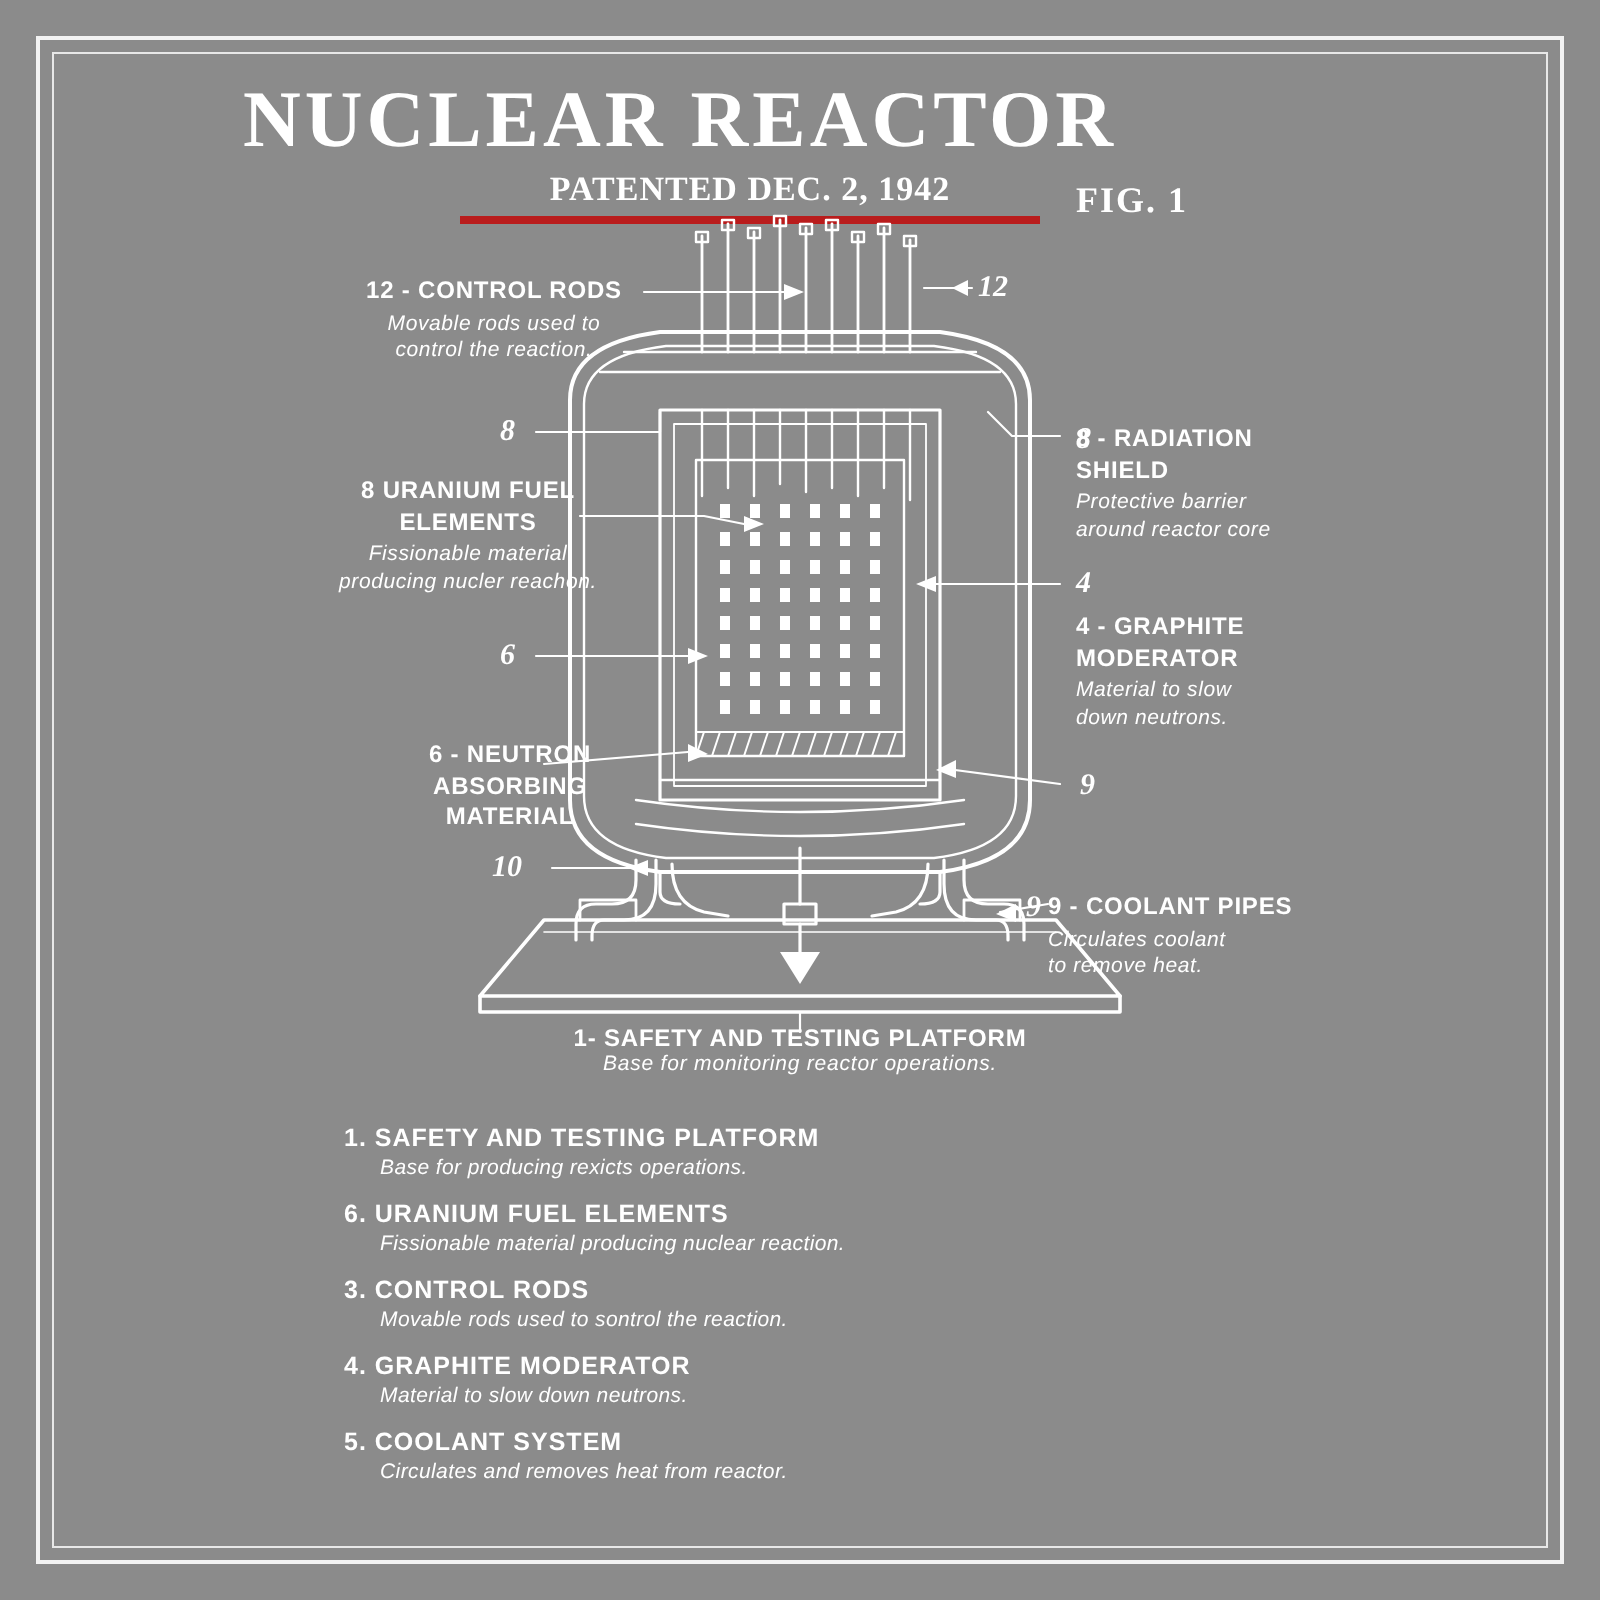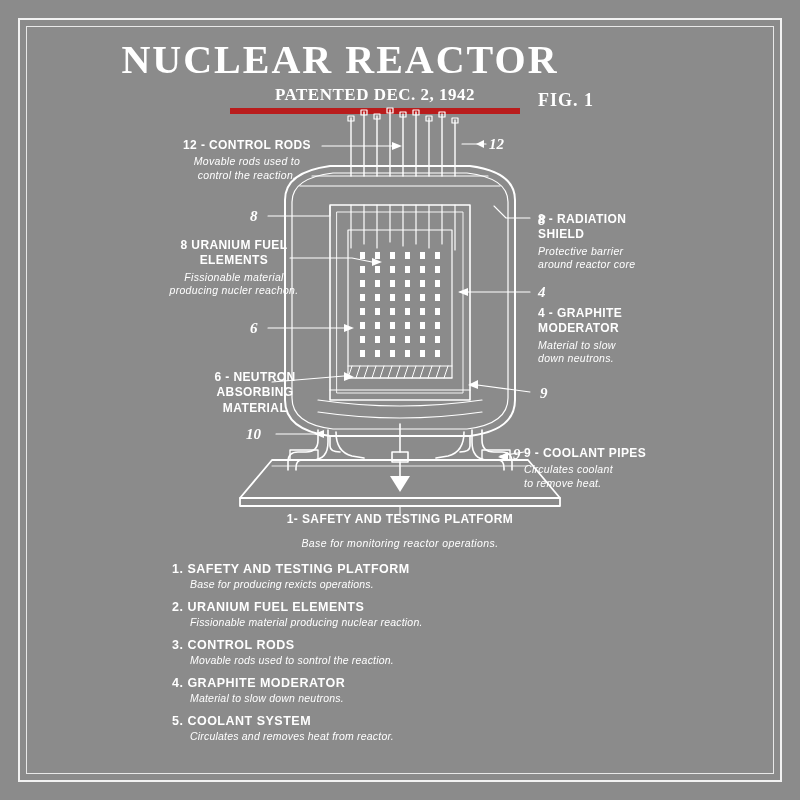--- a/index.html
+++ b/index.html
@@ -50,21 +50,21 @@
   .subtitle {
     position: absolute;
     left: 230px; top: 85px;
     width: 290px;
     text-align: center;
     font-family: "Liberation Serif", serif;
     font-weight: bold;
     font-size: 17px;
     letter-spacing: 0.5px;
     padding-bottom: 3px;
-    border-bottom: 6px solid #b91c1c;
+    border-bottom: 4px solid #b91c1c;
   }
   .figlabel {
     position: absolute;
     left: 538px; top: 90px;
     font-family: "Liberation Serif", serif;
     font-weight: bold;
     font-size: 18px;
     letter-spacing: 1px;
   }
 
@@ -112,21 +112,21 @@
     text-align: center;
     font-size: 12px;
     font-weight: bold;
     letter-spacing: 0.4px;
   }
   .platform-caption .desc {
     display: block;
     font-weight: normal;
     font-style: italic;
     font-size: 10.5px;
-    margin-top: 11px;
+    margin-top: 0;
   }
 
   
   #legend {
     position: absolute;
     left: 172px; top: 562px;
     width: 420px;
   }
   .legend-item { margin-bottom: 10px; }
   .legend-item .lg-title {
@@ -402,21 +402,21 @@
     <span>1- SAFETY AND TESTING PLATFORM</span>
     <span class="desc">Base for monitoring reactor operations.</span>
   </div>
 
   <div id="legend">
     <div class="legend-item">
       <div class="lg-title">1. SAFETY AND TESTING PLATFORM</div>
       <div class="lg-desc">Base for producing rexicts operations.</div>
     </div>
     <div class="legend-item">
-      <div class="lg-title">2. URANIUM FUEL ELEMENTS</div>
+      <div class="lg-title">6. URANIUM FUEL ELEMENTS</div>
       <div class="lg-desc">Fissionable material producing nuclear reaction.</div>
     </div>
     <div class="legend-item">
       <div class="lg-title">3. CONTROL RODS</div>
       <div class="lg-desc">Movable rods used to sontrol the reaction.</div>
     </div>
     <div class="legend-item">
       <div class="lg-title">4. GRAPHITE MODERATOR</div>
       <div class="lg-desc">Material to slow down neutrons.</div>
     </div>

